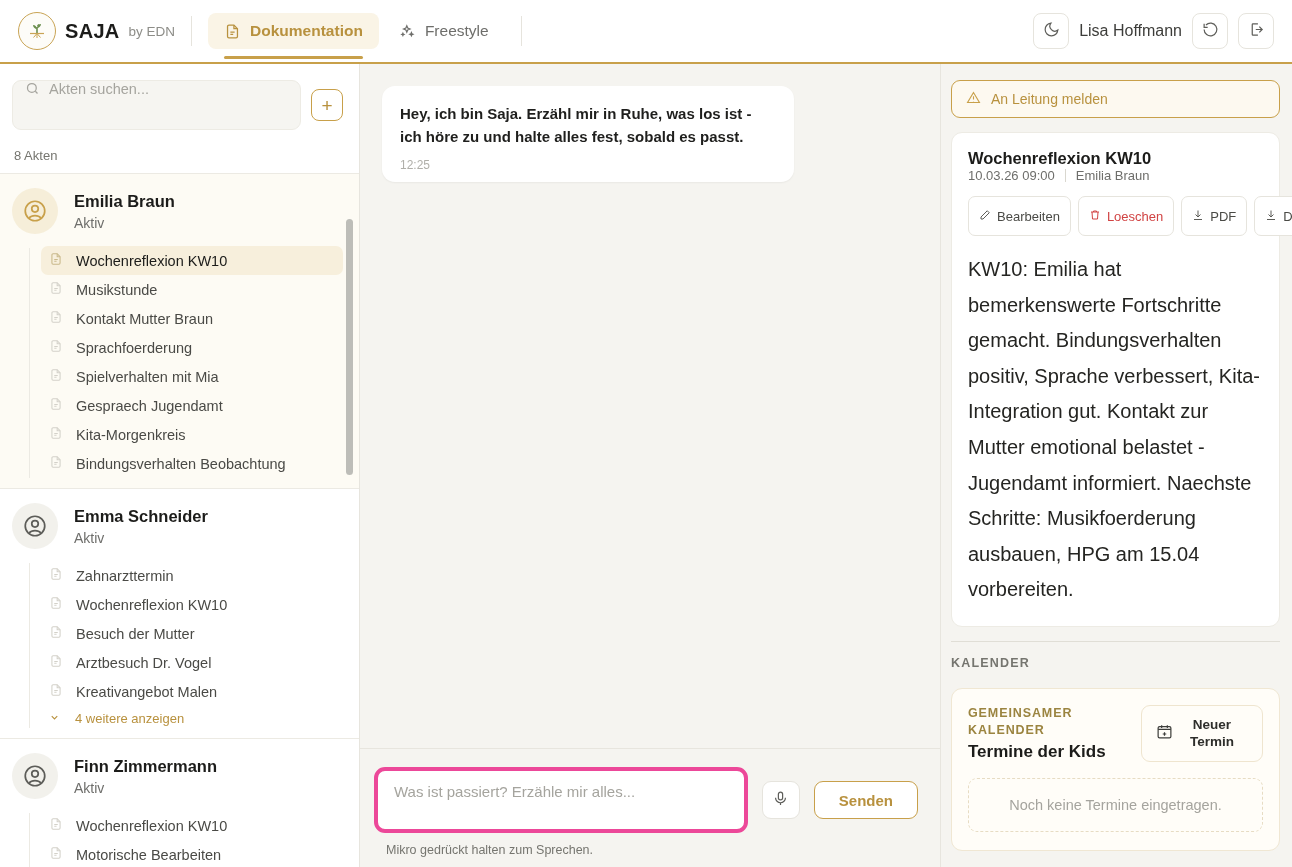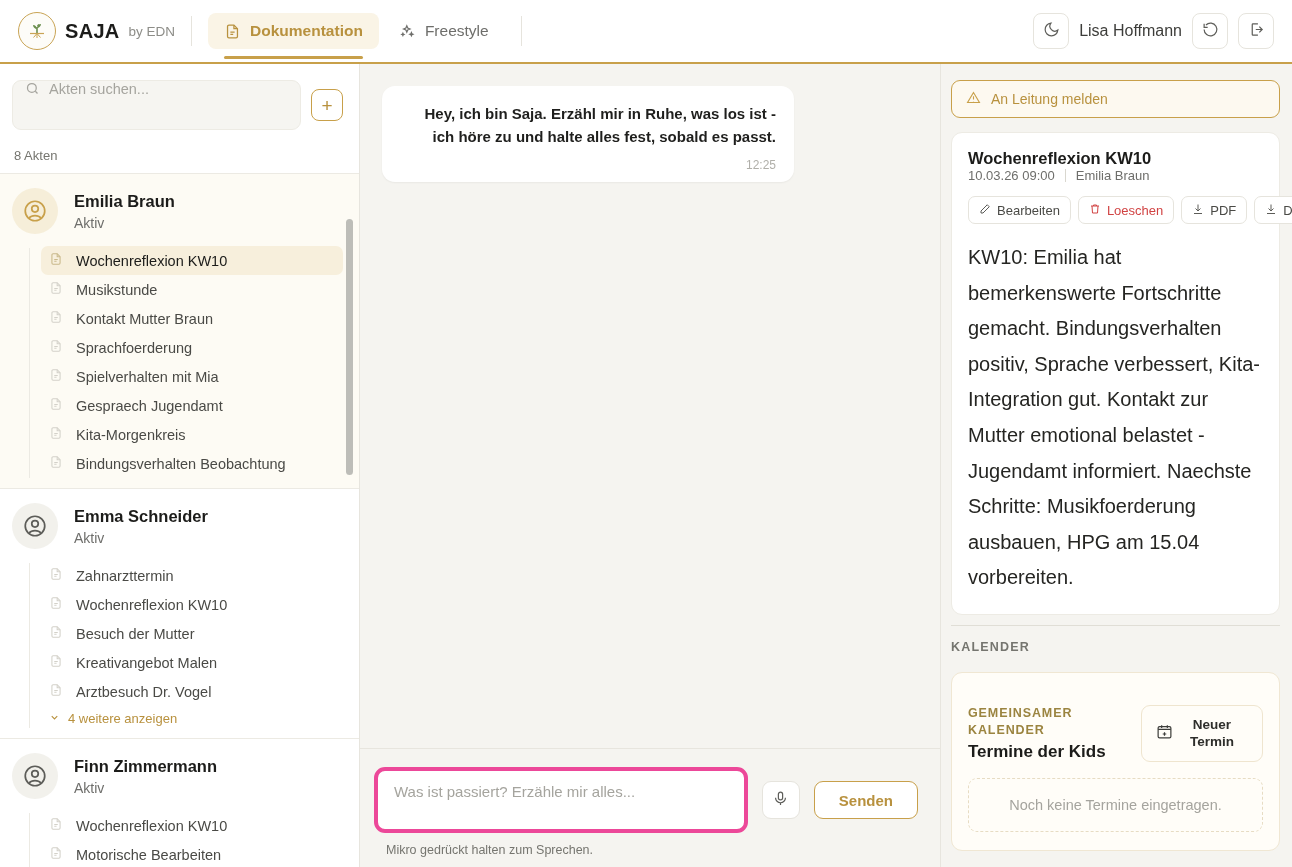--- a/index.html
+++ b/index.html
@@ -105,32 +105,32 @@
     content:""; position:absolute; left: 28px; top: 2px; bottom: 10px; width: 1px; background: #eceae3;
   }
   .doc-item {
     display: flex; align-items: center; gap: 13px;
     padding: 6px 10px 6px 8px; margin-left: 10px;
     border-radius: 7px; cursor: pointer;
     font-size: 14.5px; color: #4a4a46;
   }
   .doc-item.active { background: #f7efdc; color: #1c1c1a; font-weight: normal; }
   .more-link {
-    display: flex; align-items: center; gap: 8px;
+    display: flex; align-items: center; gap: 15px;
     margin-left: 18px; padding: 5px 0 2px 0;
     font-size: 13px; color: #b8913e; cursor: pointer;
   }
   .sb-track {
     position: absolute; right: 6px; top: 155px; width: 7px; height: 256px;
     background: #bdbdb8; border-radius: 4px;
   }
 
   
   .chat { flex: 1; display: flex; flex-direction: column; min-width: 0; background: #f5f4f0; }
-  .chat-msgs { flex: 1; padding: 22px 0 0 22px; overflow: hidden; text-align: right; }
+  .chat-msgs { flex: 1; padding: 22px 0 0 22px; overflow: hidden; }
   .bubble {
     max-width: 412px; background: #fff; border-radius: 13px;
     padding: 16px 18px 10px 18px;
     box-shadow: 0 1px 2px rgba(0,0,0,.05);
   }
   .bubble-text { font-size: 15px; line-height: 1.55; color: #1f1f1d; font-weight: bold; }
   .bubble-time { font-size: 12px; color: #b0afa9; margin-top: 9px; }
 
   .composer { border-top: 1px solid #e7e5de; padding: 18px 22px 10px 14px; }
   .composer-row { display: flex; align-items: flex-start; gap: 14px; }
@@ -173,33 +173,33 @@
   .doc-card {
     margin-top: 14px; background: #fff; border-radius: 11px;
     border: 1px solid #edebe4; padding: 16px 16px 18px 16px;
   }
   .doc-title { font-size: 16.5px; font-weight: bold; color: #1c1c1a; }
   .doc-meta { font-size: 13px; color: #6e6e6b; margin-top: 0; display: flex; align-items: center; gap: 10px; }
   .doc-meta .divider { width: 1px; height: 13px; background: #d9d7cf; }
   .doc-actions { display: flex; gap: 7px; margin-top: 13px; flex-wrap: nowrap; }
   .act {
     display: flex; align-items: center; gap: 6px;
-    height: 28px; padding: 0 10px; border-radius: 7px;
+    height: 40px; padding: 0 10px; border-radius: 7px;
     border: 1px solid #e6e4dd; background: #fff;
     font-size: 13px; color: #4a4a46; cursor: pointer; white-space: nowrap;
   }
   .act.danger { color: #d14343; }
   .doc-body { margin-top: 16px; font-size: 20px; line-height: 1.78; color: #25252: ; color: #252522; }
 
   .kal-sep { margin-top: auto; border-top: 1px solid #e0ded6; padding-top: 14px; }
   .kal-label { font-size: 12.5px; font-weight: bold; letter-spacing: 1.2px; color: #75756f; }
   .kal-card {
     margin-top: 18px; margin-bottom: 16px;
     background: #fffdf8; border: 1px solid #f0e7d3; border-radius: 11px;
-    padding: 32px 16px 18px 16px;
+    padding: 16px 16px 18px 16px;
   }
   .kal-top { display: flex; align-items: flex-start; justify-content: space-between; gap: 12px; }
   .kal-kicker { font-size: 12.5px; font-weight: bold; letter-spacing: .9px; color: #9b8440; line-height: 1.35; }
   .kal-title { font-size: 17px; font-weight: bold; color: #1c1c1a; margin-top: 3px; }
   .kal-btn {
     display: flex; align-items: center; gap: 3px;
     border: 1px solid #efe5cf; background: #fffdf8; border-radius: 9px;
     padding: 10px 14px; font-size: 13.5px; font-weight: bold; color: #2e2e2b;
     cursor: pointer; text-align: center; line-height: 1.3;
   }
@@ -436,30 +436,30 @@
                 </svg></span>
               <span>Besuch der Mutter</span>
             </div>
             <div class="doc-item">
               <span>
                 <svg width="14" height="14" viewBox="0 0 24 24" fill="none" stroke="#d3d1c9" stroke-width="1.8">
                   <path d="M14 3H7a2 2 0 0 0-2 2v14a2 2 0 0 0 2 2h10a2 2 0 0 0 2-2V8z"></path>
                     <path d="M14 3v5h5"></path>
                     <path d="M9 13h6M9 16h4"></path>
                 </svg></span>
+              <span>Arztbesuch Dr. Vogel</span>
+            </div>
+            <div class="doc-item">
+              <span>
+                <svg width="14" height="14" viewBox="0 0 24 24" fill="none" stroke="#d3d1c9" stroke-width="1.8">
+                  <path d="M14 3H7a2 2 0 0 0-2 2v14a2 2 0 0 0 2 2h10a2 2 0 0 0 2-2V8z"></path>
+                    <path d="M14 3v5h5"></path>
+                    <path d="M9 13h6M9 16h4"></path>
+                </svg></span>
               <span>Kreativangebot Malen</span>
-            </div>
-            <div class="doc-item">
-              <span>
-                <svg width="14" height="14" viewBox="0 0 24 24" fill="none" stroke="#d3d1c9" stroke-width="1.8">
-                  <path d="M14 3H7a2 2 0 0 0-2 2v14a2 2 0 0 0 2 2h10a2 2 0 0 0 2-2V8z"></path>
-                    <path d="M14 3v5h5"></path>
-                    <path d="M9 13h6M9 16h4"></path>
-                </svg></span>
-              <span>Arztbesuch Dr. Vogel</span>
             </div>
             <div class="more-link">
               <span>
                 <svg width="11" height="11" viewBox="0 0 24 24" fill="none" stroke="#b8913e" stroke-width="2.4">
                     <path d="M6 9l6 6 6-6"></path>
                   </svg>
               </span>
               <span>4 weitere anzeigen</span>
             </div>
           </div>

